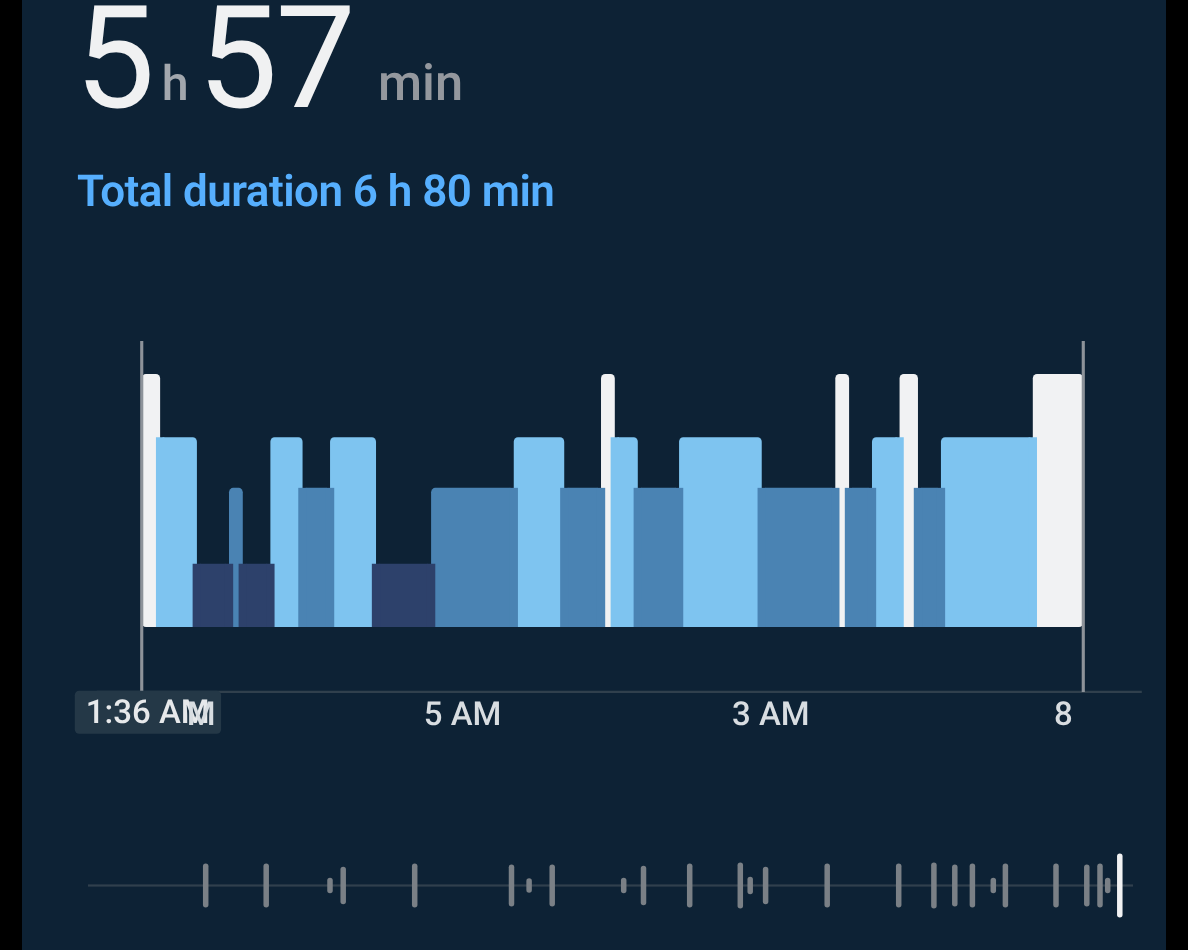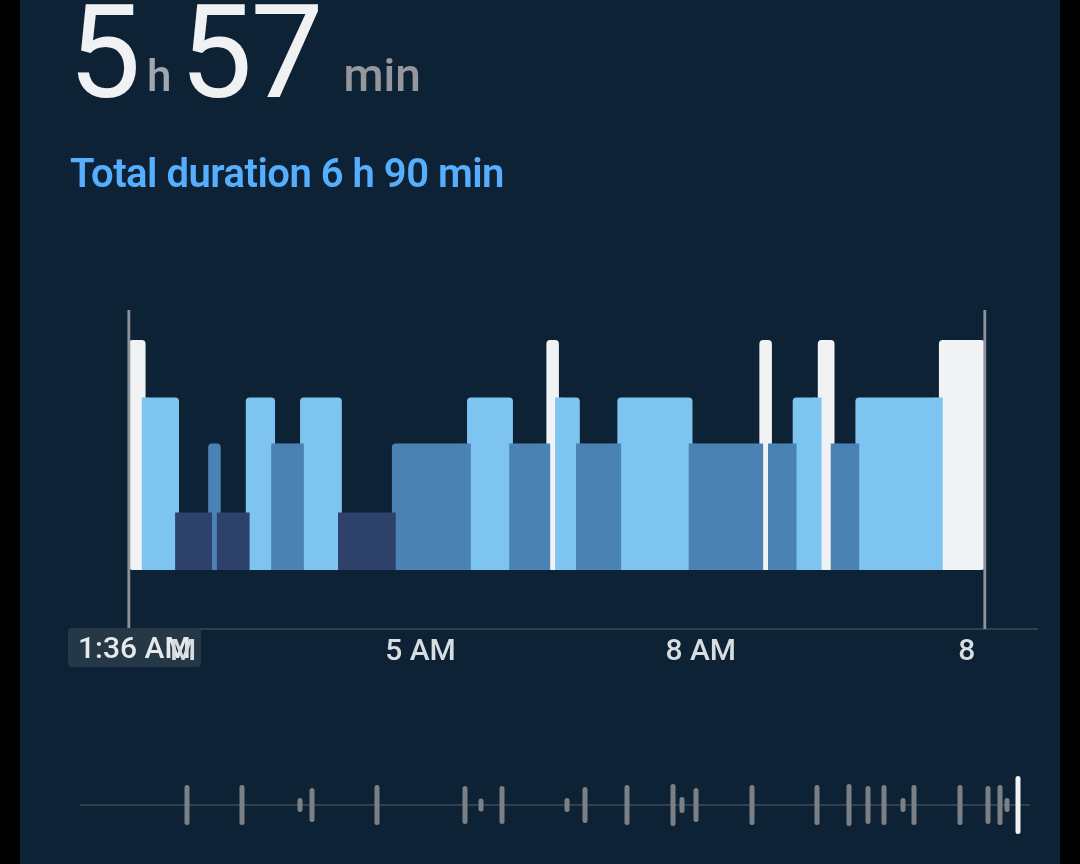--- a/index.html
+++ b/index.html
@@ -82,21 +82,21 @@
 
 <div class="app">
 
   <div class="headline">
     <span class="h-hours">5</span>
     <span class="h-h">h</span>
     <span class="h-mins">57</span>
     <span class="h-min">min</span>
   </div>
 
-  <div class="subhead">Total duration 6 h 90 min</div>
+  <div class="subhead">Total duration 6 h 80 min</div>
 
   <div class="chart">
     <svg viewBox="0 0 1000 330" preserveAspectRatio="none">
       <g id="stage-bars">
           <rect x="43.0" y="40.0" width="17.6" height="230.0" rx="4" fill="#f1f2f3"></rect>
           <rect x="60.6" y="97.5" width="35.2" height="172.5" rx="4" fill="#7ec4f0"></rect>
           <rect x="56.6" y="97.5" width="8" height="172.5" fill="#7ec4f0"></rect>
           <rect x="95.7" y="212.5" width="30.8" height="57.5" rx="4" fill="#2d416b"></rect>
           <rect x="91.7" y="212.5" width="8" height="57.5" fill="#2d416b"></rect>
           <rect x="126.5" y="143.5" width="13.2" height="126.5" rx="4" fill="#4a83b3"></rect>
@@ -146,21 +146,21 @@
       <line class="start-line" x1="43" y1="10" x2="43" y2="329"></line>
       <line class="end-line" x1="944" y1="10" x2="944" y2="329"></line>
     </svg>
   </div>
 
   <div class="xaxis">
     <span class="chip start">1:36 AM</span>
     <div id="xtick-host">
         <span class="tick" style="left: 10%;">M</span>
         <span class="tick" style="left: 35%;">5 AM</span>
-        <span class="tick" style="left: 64.5%;">8 AM</span>
+        <span class="tick" style="left: 64.5%;">3 AM</span>
         <span class="tick" style="left: 92.5%;">8</span>
       </div>
   </div>
 
   <div class="strip">
     <div class="axis"></div>
     <div id="strip-host">
         <div class="mk" style="left: 11.2195%; height: 40px;"></div>
         <div class="mk" style="left: 17.0732%; height: 40px;"></div>
         <div class="mk" style="left: 23.1707%; height: 14px;"></div>

